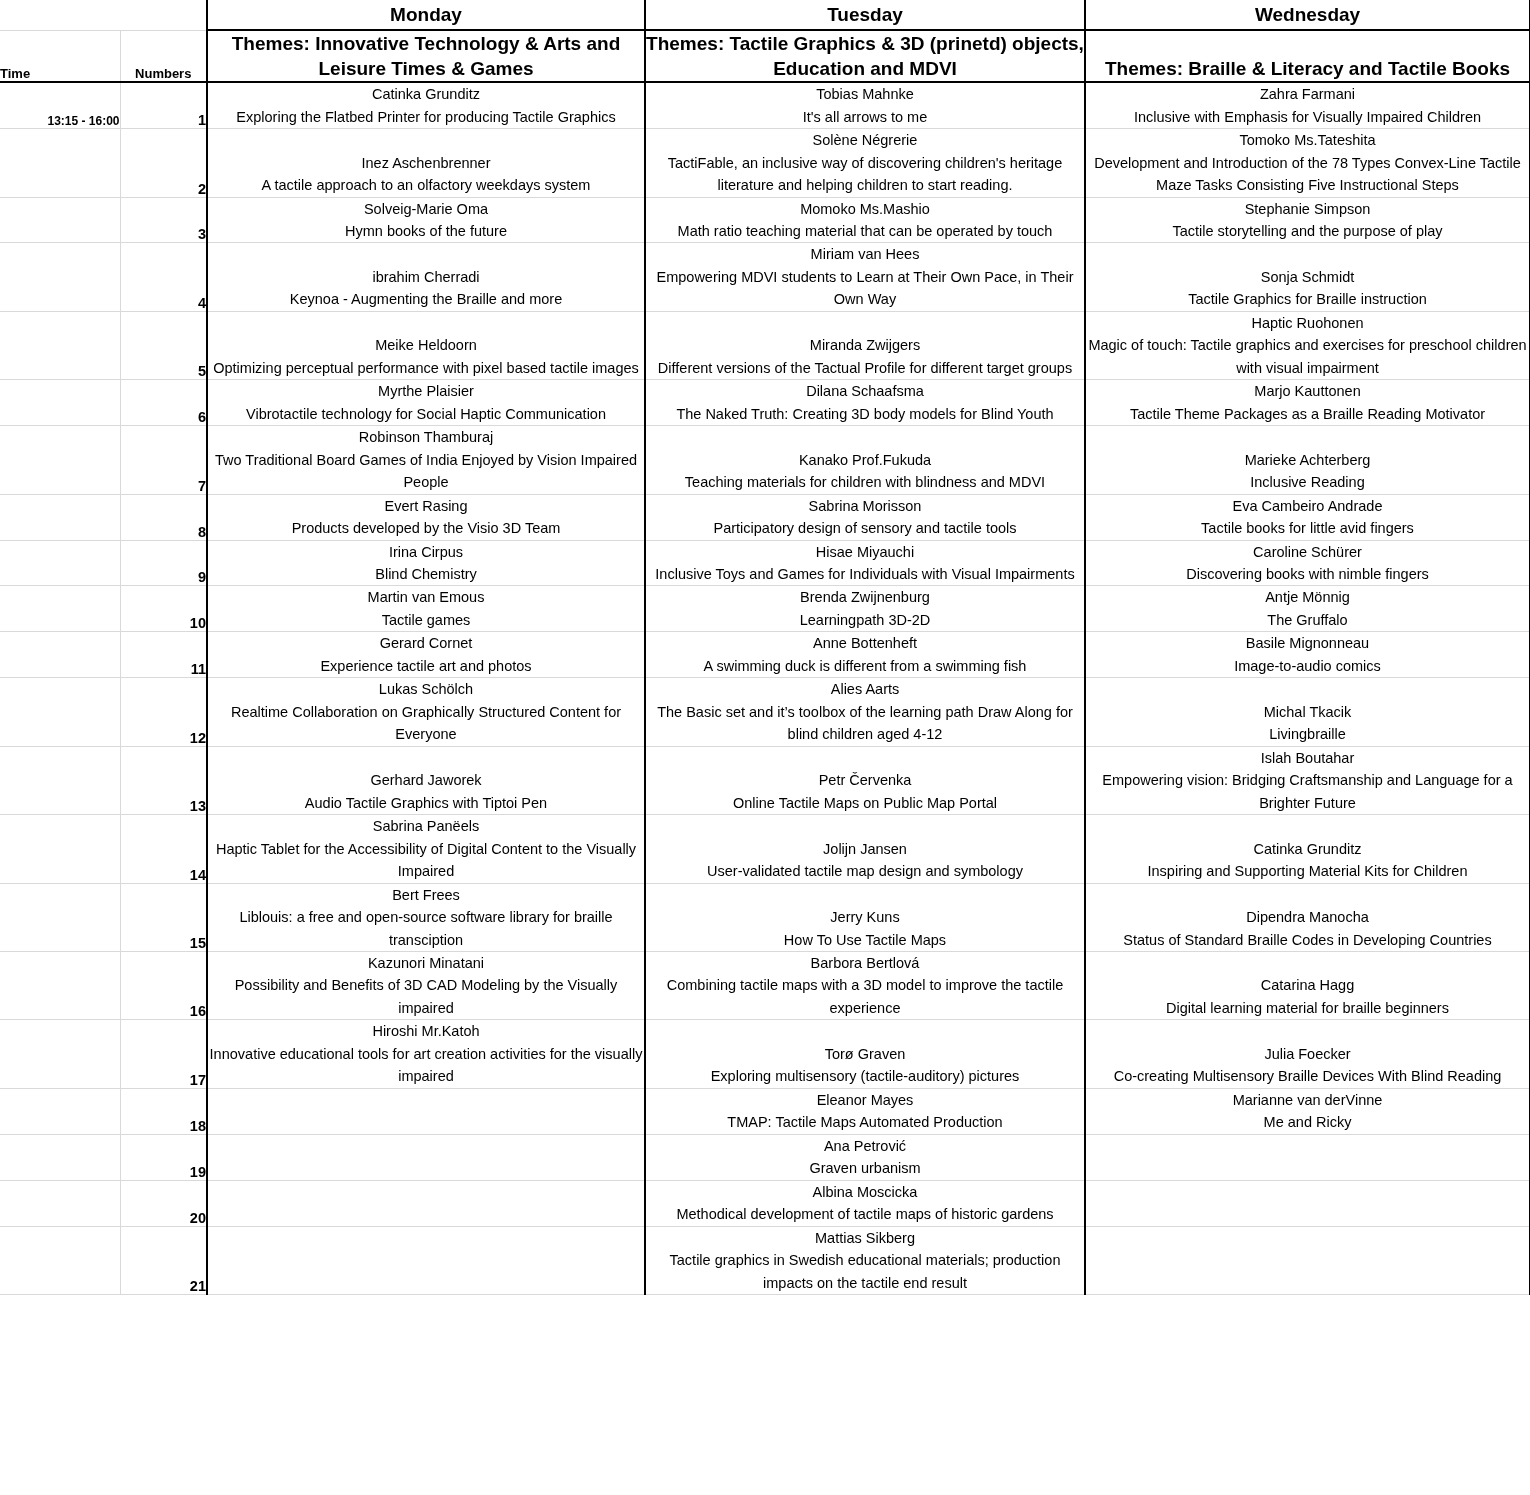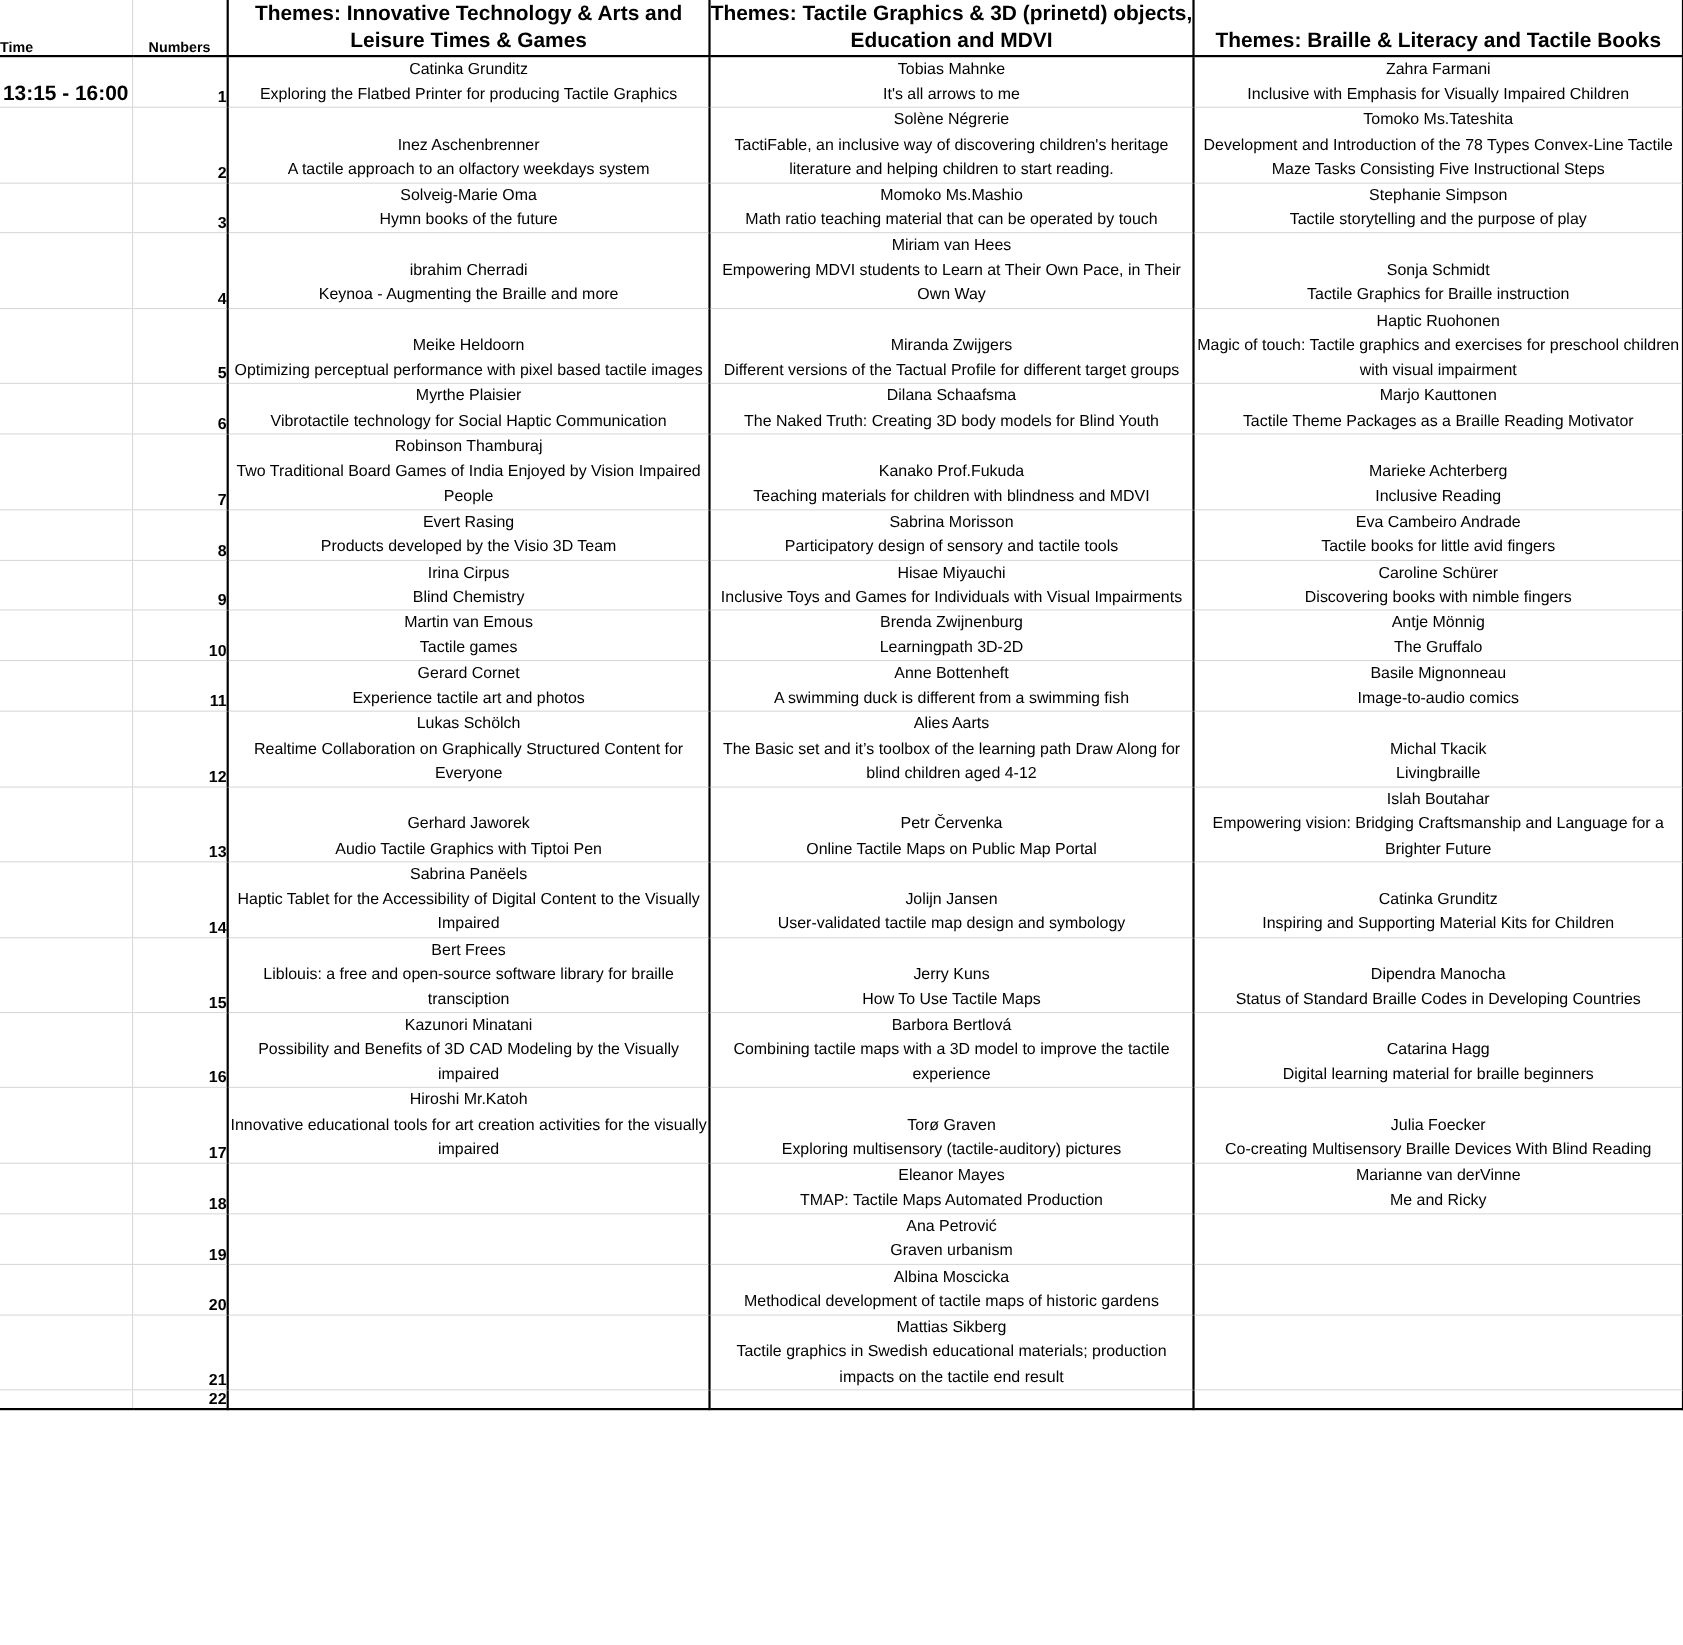--- a/index.html
+++ b/index.html
@@ -72,22 +72,22 @@
     vertical-align: bottom;
     padding: 0 4px 4px 4px;
     border-bottom: 2px solid #000;
   }
   .labelcell.time { text-align: left; border-right: 1px solid #d9d9d9; }
   .labelcell.numbers { text-align: center; border-right: 2px solid #000; }
 
   
   td.time-cell {
     font-weight: bold;
-    font-size: 19px;
-    text-align: center;
+    font-size: 12px;
+    text-align: right;
     vertical-align: bottom;
     padding: 0 4px 3px 4px;
     border-bottom: 1px solid #d9d9d9;
     border-right: 1px solid #d9d9d9;
     white-space: nowrap;
   }
   td.num-cell {
     font-weight: bold;
     font-size: 14.5px;
     text-align: right;
@@ -116,20 +116,27 @@
   <table class="schedule">
     <colgroup>
       <col class="c-time">
         <col class="c-num">
         <col class="c-mon">
         <col class="c-tue">
         <col class="c-wed">
     </colgroup>
     <thead>
       <tr>
+        <td class="blank-tl"></td>
+        <td class="blank-tl"></td>
+        <td class="dayhdr">Monday</td>
+        <td class="dayhdr">Tuesday</td>
+        <td class="dayhdr">Wednesday</td>
+      </tr>
+      <tr>
         <td class="labelcell time">Time</td>
         <td class="labelcell numbers">Numbers</td>
         <td class="themehdr">Themes: Innovative Technology &amp; Arts and Leisure Times &amp; Games</td>
         <td class="themehdr">Themes: Tactile Graphics &amp; 3D (prinetd) objects, Education and MDVI</td>
         <td class="themehdr">Themes: Braille &amp; Literacy and Tactile Books</td>
       </tr>
     </thead>
     <tbody id="rows-body">
         <tr>
           <td class="time-cell">13:15 - 16:00</td>
@@ -460,31 +467,15 @@
           </td>
           <td class="sess-cell">
             <span class="spk">Mattias Sikberg</span>
             <span class="ttl">Tactile graphics in Swedish educational materials; production impacts on the tactile end result</span>
           </td>
           <td class="sess-cell">
             <span class="spk"></span>
             <span class="ttl"></span>
           </td>
         </tr>
-        <tr class="last-row">
-          <td class="time-cell"></td>
-          <td class="num-cell">22</td>
-          <td class="sess-cell mon">
-            <span class="spk"></span>
-            <span class="ttl"></span>
-          </td>
-          <td class="sess-cell">
-            <span class="spk"></span>
-            <span class="ttl"></span>
-          </td>
-          <td class="sess-cell">
-            <span class="spk"></span>
-            <span class="ttl"></span>
-          </td>
-        </tr>
       </tbody>
   </table>
 </div>
 
 </body></html>

